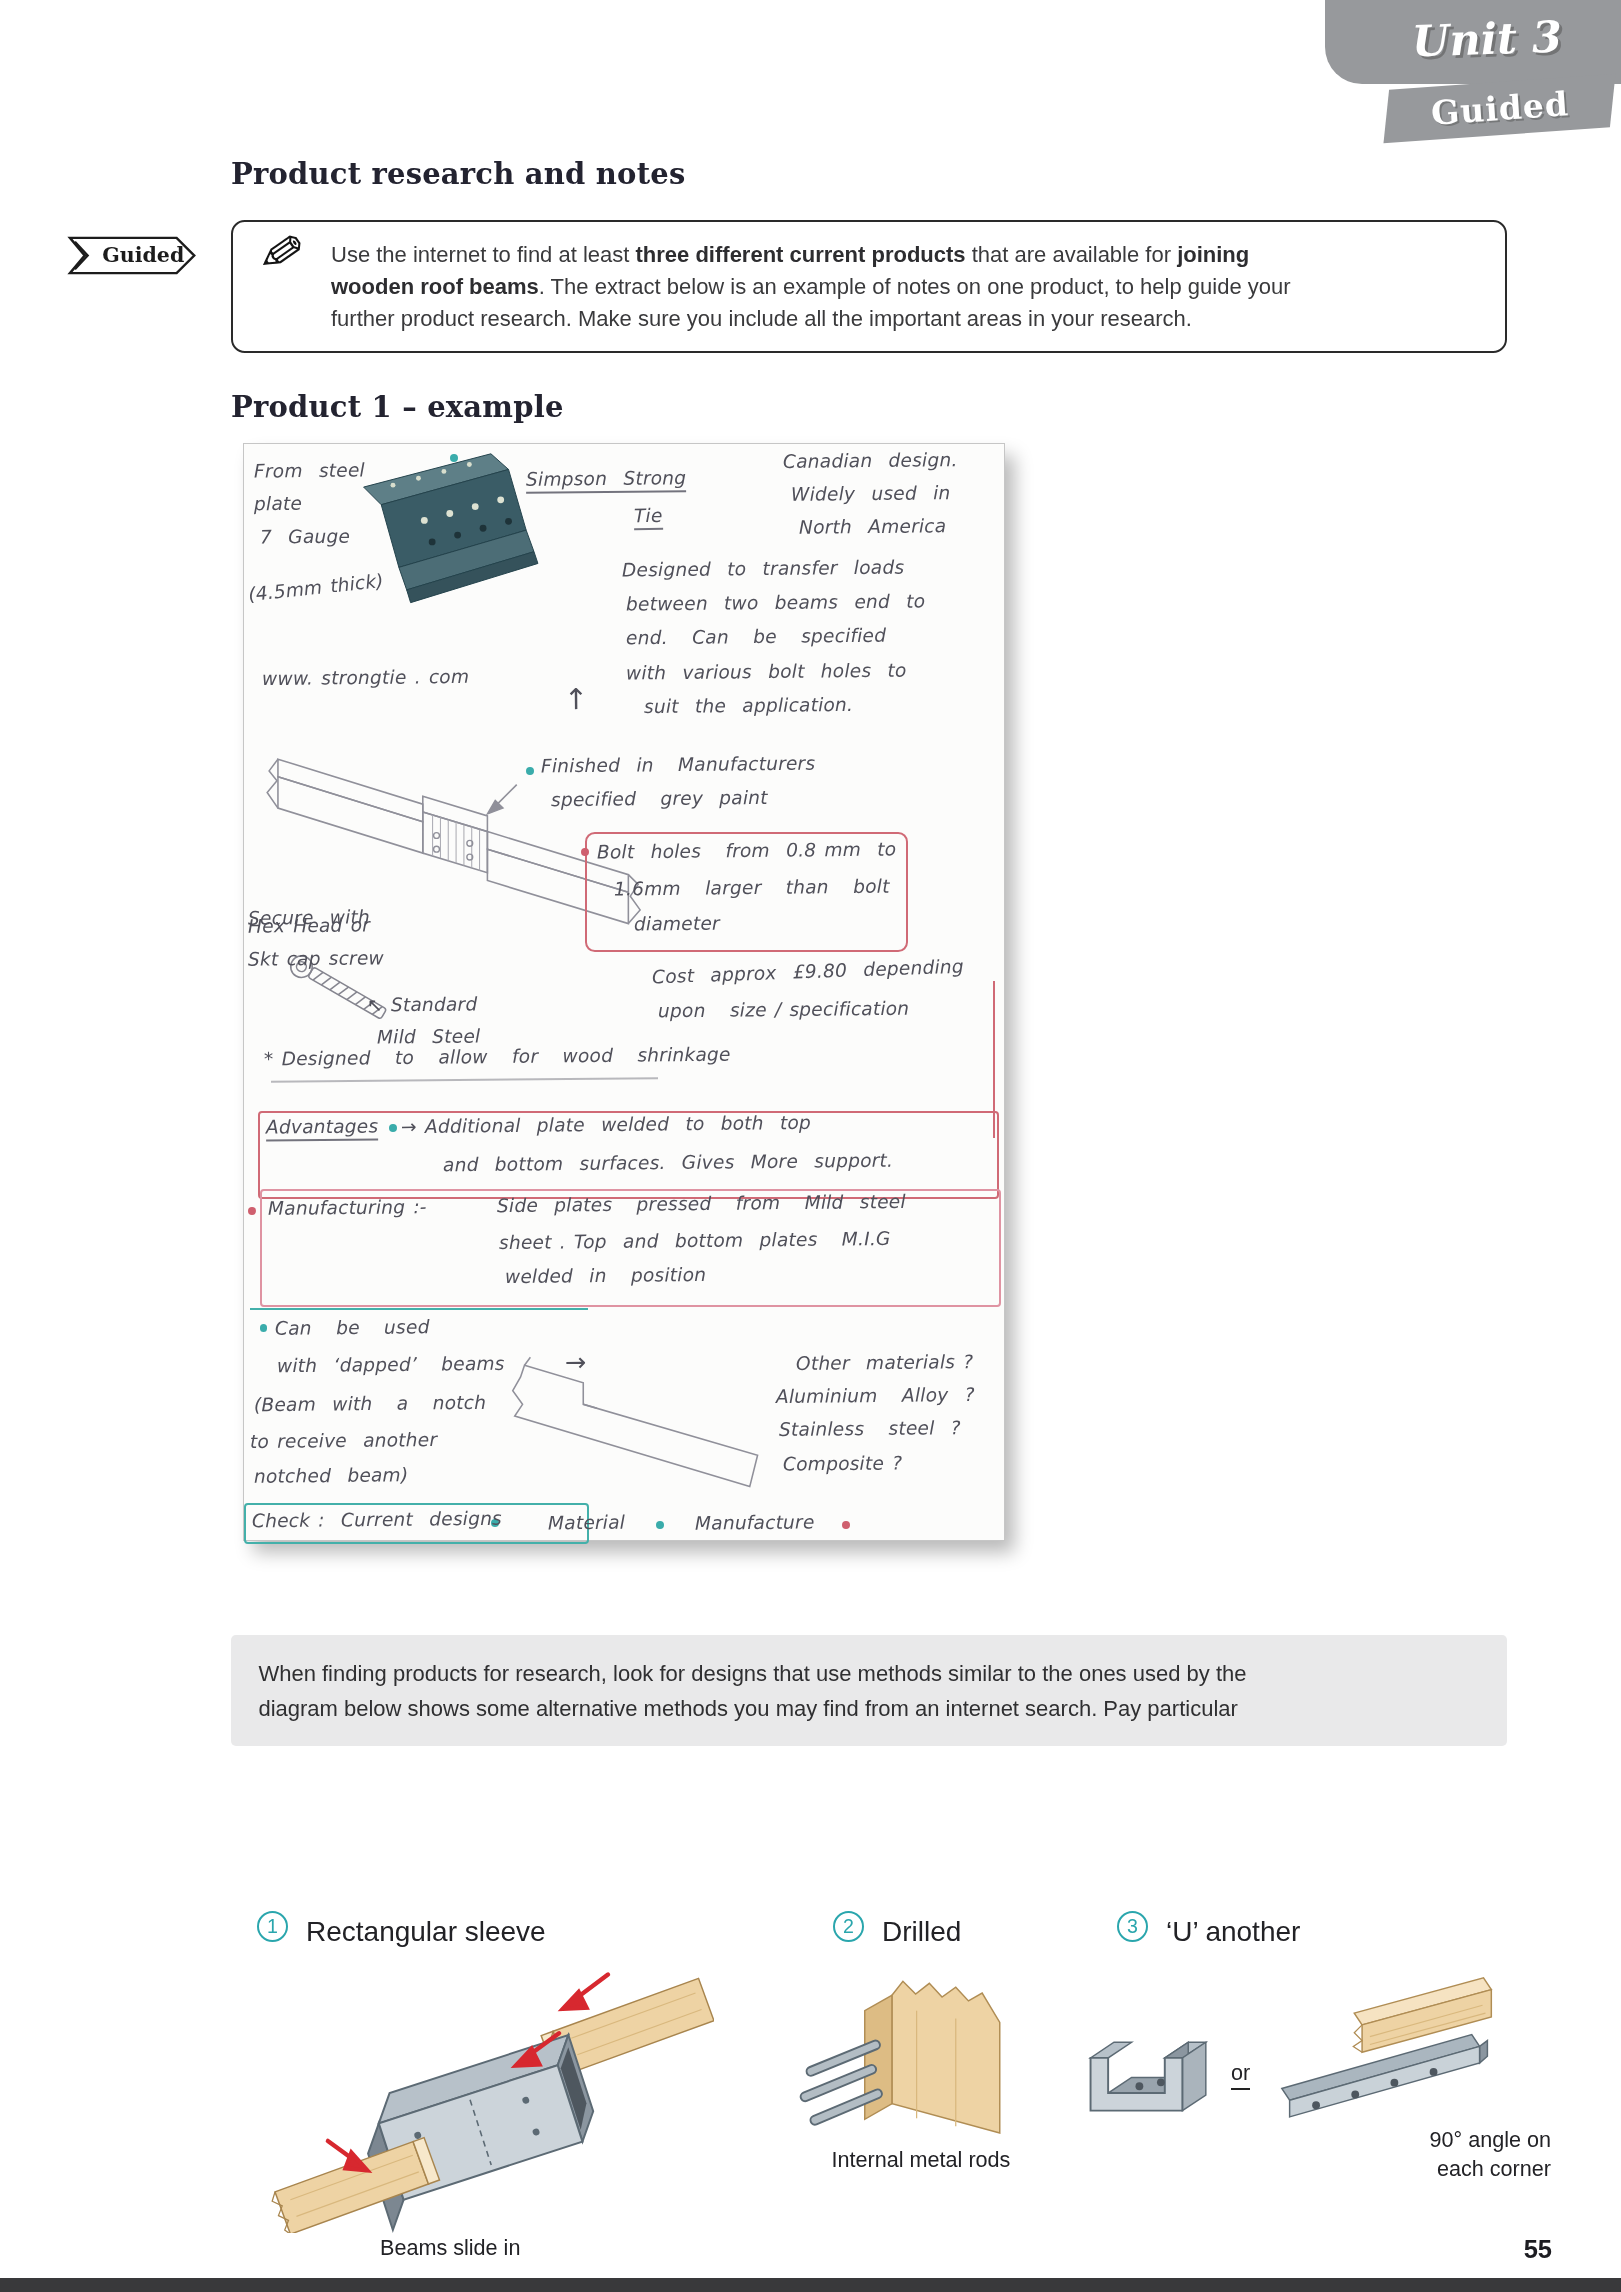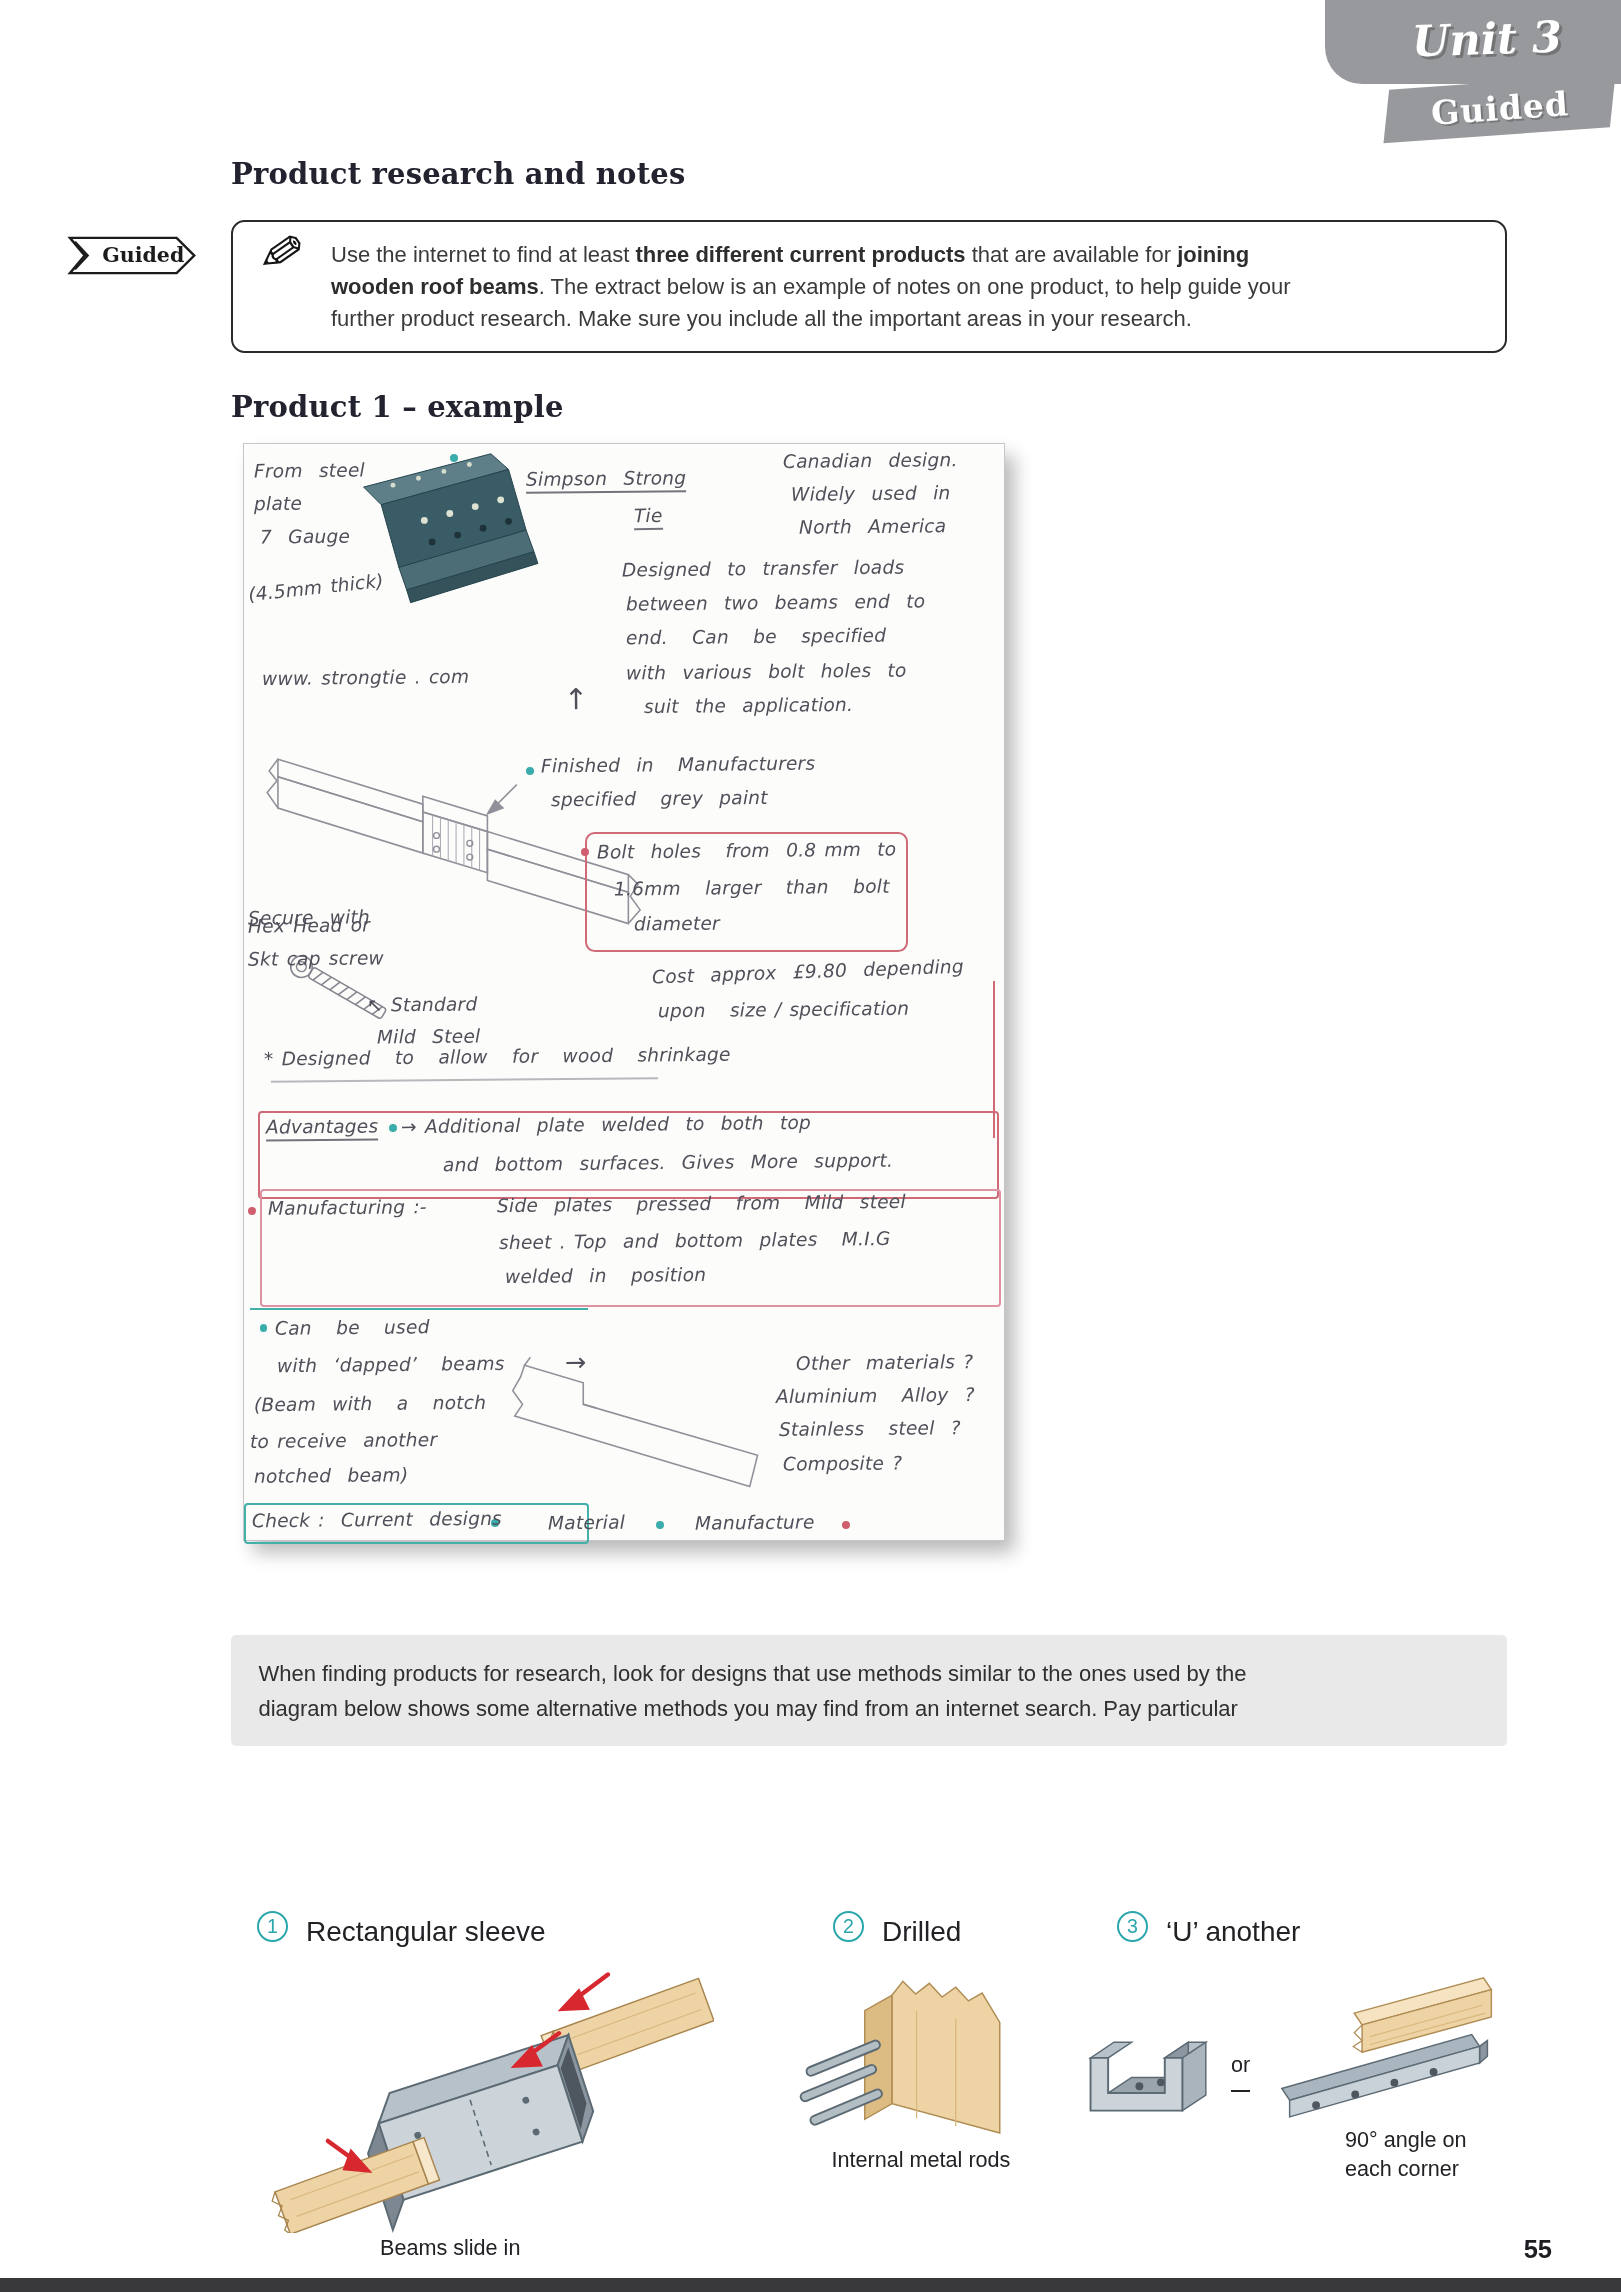--- a/index.html
+++ b/index.html
@@ -49,21 +49,21 @@
   .focus-box{position:absolute;left:231px;top:1635px;width:1276px;box-sizing:border-box;
         background:#e9e9ea;border-radius:4.9px;padding:20.6px 27.4px;font-size:22px;line-height:35px;
         color:#2f2f31;}
 
   
   .num-circle{position:absolute;width:31px;height:31px;border:2.5px solid #2aa6ad;border-radius:50%;
         color:#2aa6ad;font-size:19.6px;display:flex;align-items:center;justify-content:center;
         background:#fff;box-sizing:border-box;}
   .dlabel{position:absolute;font-size:28px;color:#222226;}
   .dcaption{position:absolute;font-size:21.6px;color:#222226;}
-  .or-label{position:absolute;font-size:21.6px;color:#222226;border-bottom:2px solid #222;padding-bottom:12px;}
+  .or-label{position:absolute;font-size:21.6px;color:#222226;border-bottom:2px solid #222;padding-bottom:2px;margin-top:8px;}
 
   .page-number{position:absolute;right:69px;top:2235px;font-size:25.5px;font-weight:bold;color:#1d1d22;}
   .footer-bar{position:absolute;left:0;top:2278px;width:1621px;height:14.7px;background:#39393b;}
 </style>
 </head>
 <body>
 
 <div class="page">
 
   <div class="unit-badge">
@@ -322,21 +322,21 @@
     <line x1="100" y1="70" x2="215" y2="38" stroke="#d9b87e" stroke-width="1.2"></line>
     <line x1="100" y1="78" x2="218" y2="46" stroke="#d9b87e" stroke-width="1.2"></line>
     <polygon points="18,135 212,80 204,68 10,123" fill="#aab6bf" stroke="#5c6a74" stroke-width="1.5"></polygon>
     <polygon points="212,80 212,97 220,90 220,74" fill="#8b96a0" stroke="#5c6a74" stroke-width="1.5"></polygon>
     <polygon points="18,152 212,97 212,80 18,135" fill="#c9d2d8" stroke="#5c6a74" stroke-width="1.5"></polygon>
     <circle cx="45" cy="140" r="4" fill="#4e575f"></circle>
       <circle cx="85" cy="129" r="4" fill="#4e575f"></circle>
     <circle cx="125" cy="117" r="4" fill="#4e575f"></circle>
       <circle cx="165" cy="106" r="4" fill="#4e575f"></circle>
   </svg>
-  <div class="dcaption" style="left:1345px;top:2125px;width:206px;text-align:left;line-height:29px;">
+  <div class="dcaption" style="left:1345px;top:2125px;width:206px;text-align:right;line-height:29px;">
     <div>90° angle on</div>
     <div>each corner</div>
   </div>
 
   <div class="page-number">55</div>
   <div class="footer-bar"></div>
 </div>
 
 
 </body></html>

